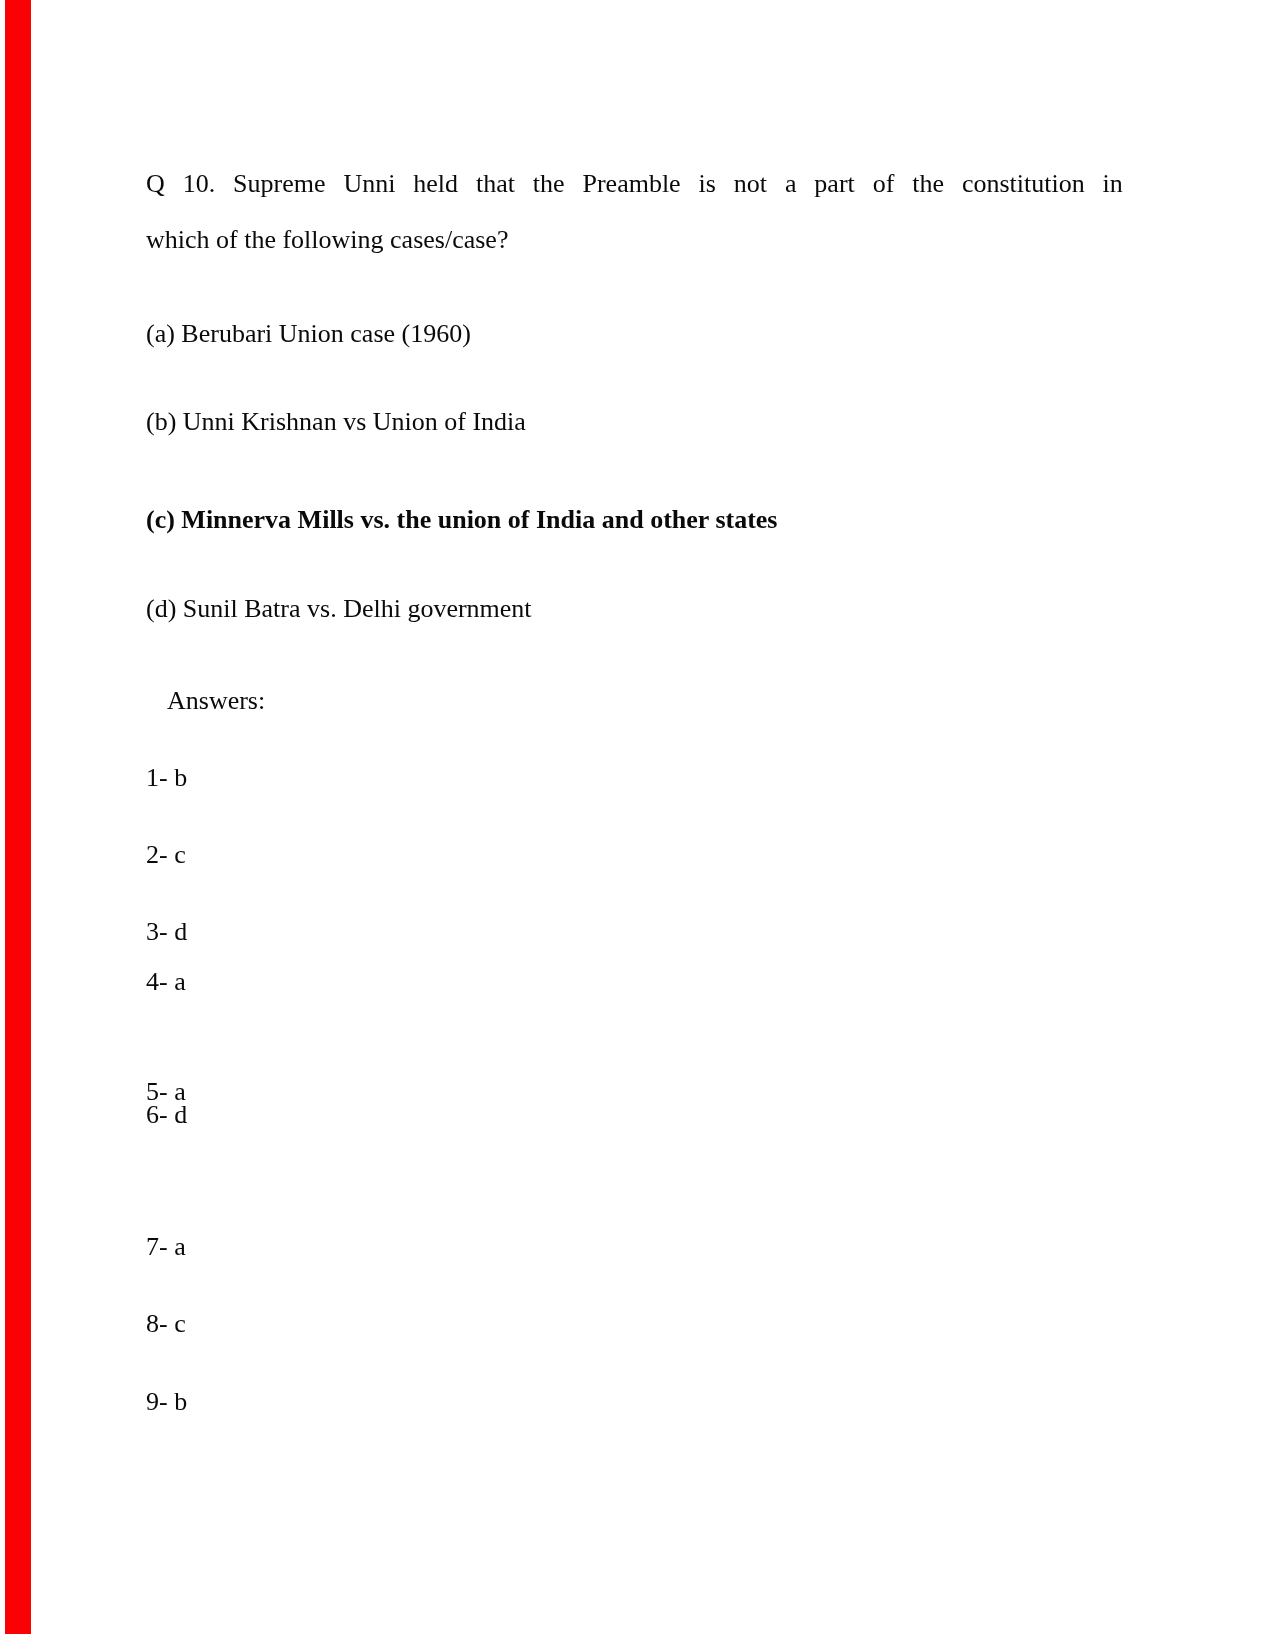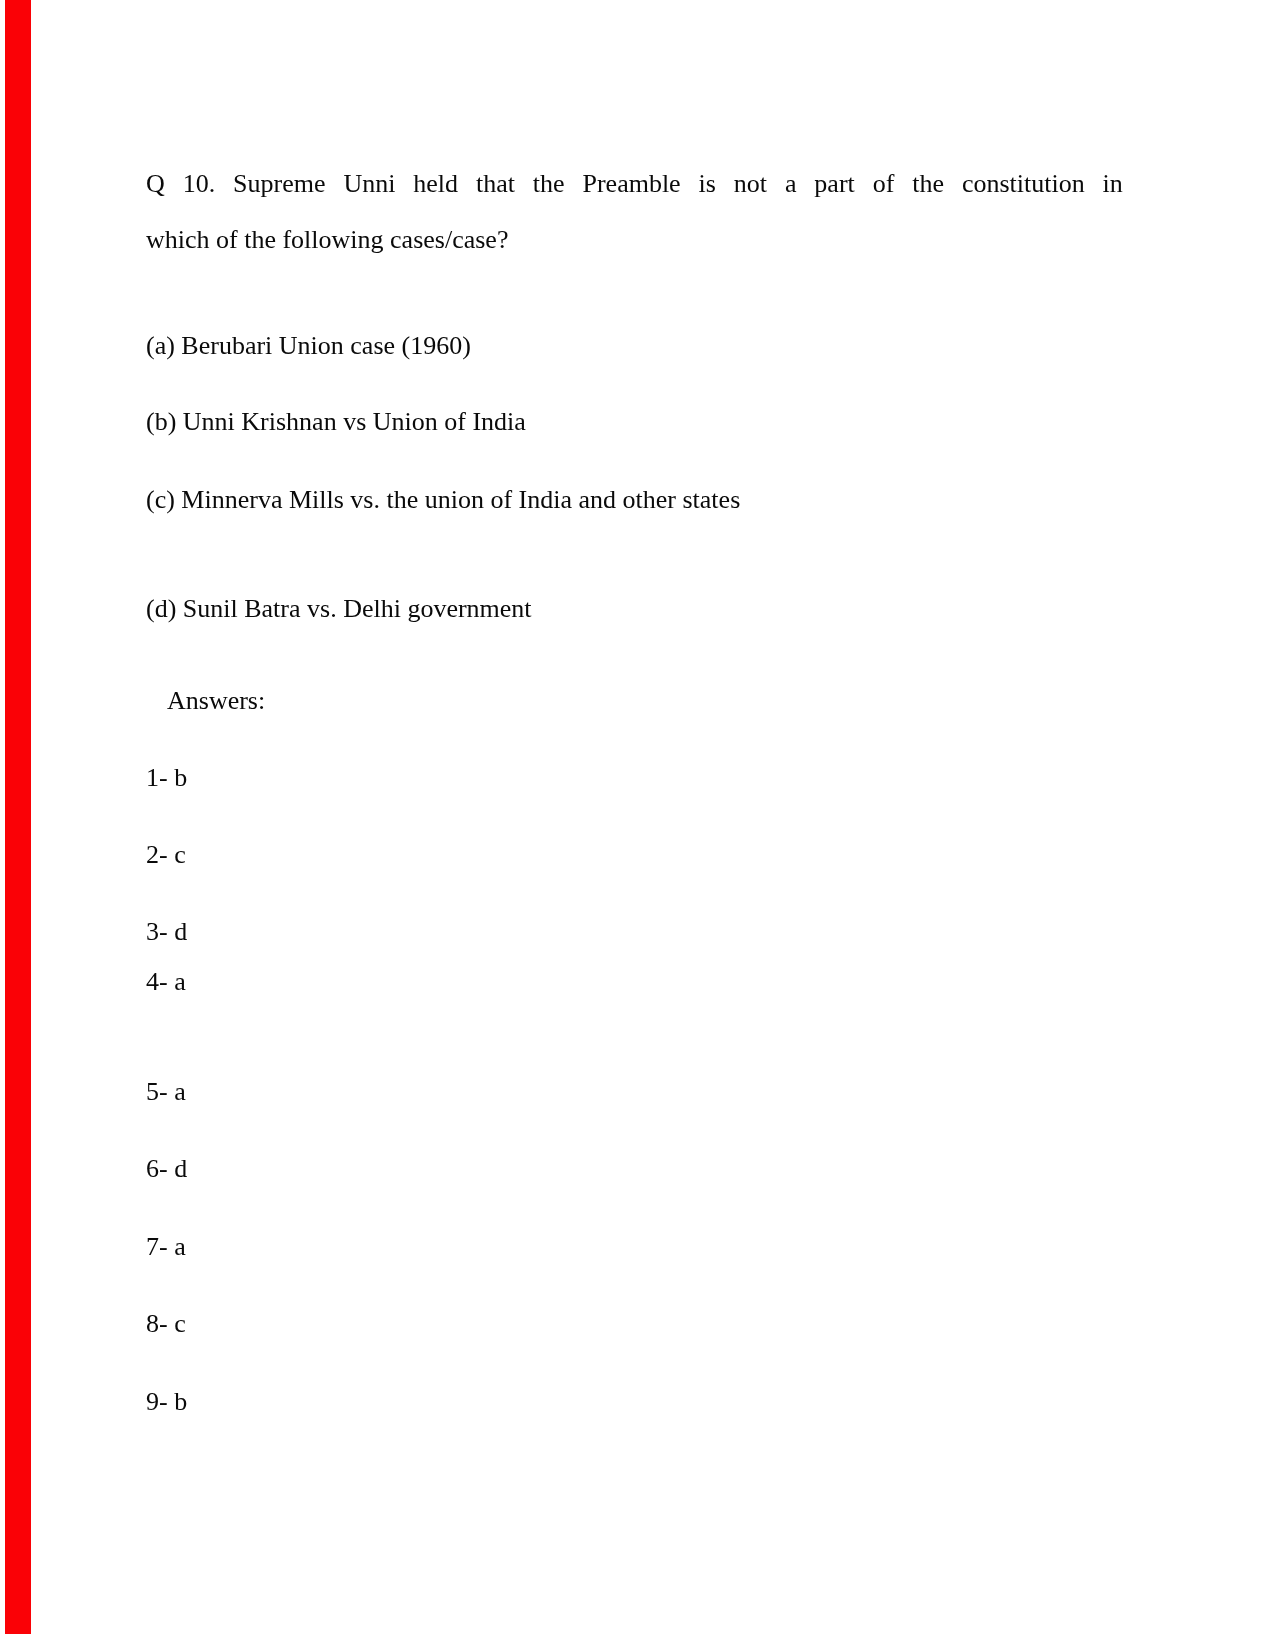--- a/index.html
+++ b/index.html
@@ -35,31 +35,31 @@
   }
   
   .justified-line {
     display: flex;
     justify-content: space-between;
     width: 977px;
     white-space: nowrap;
   }
   .q1 { top: 169px; }
   .q2 { top: 225px; }
-  .opt-a { top: 331px; }
+  .opt-a { top: 319px; }
   .opt-b { top: 407px; }
-  .opt-c { top: 485px; }
+  .opt-c { top: 505px; font-weight: bold; }
   .opt-d { top: 594px; }
   .answers-heading { top: 686px; margin-left: 21px; }
   .ak-0 { top: 763px; }
   .ak-1 { top: 840px; text-align: center; }
   .ak-2 { top: 917px; }
   .ak-3 { top: 967px; }
   .ak-4 { top: 1077px; }
-  .ak-5 { top: 1154px; }
+  .ak-5 { top: 1100px; }
   .ak-6 { top: 1232px; }
   .ak-7 { top: 1309px; }
   .ak-8 { top: 1387px; }
 </style>
 </head>
 <body>
 
 <div class="page">
 
   <div class="red-strip"></div>

